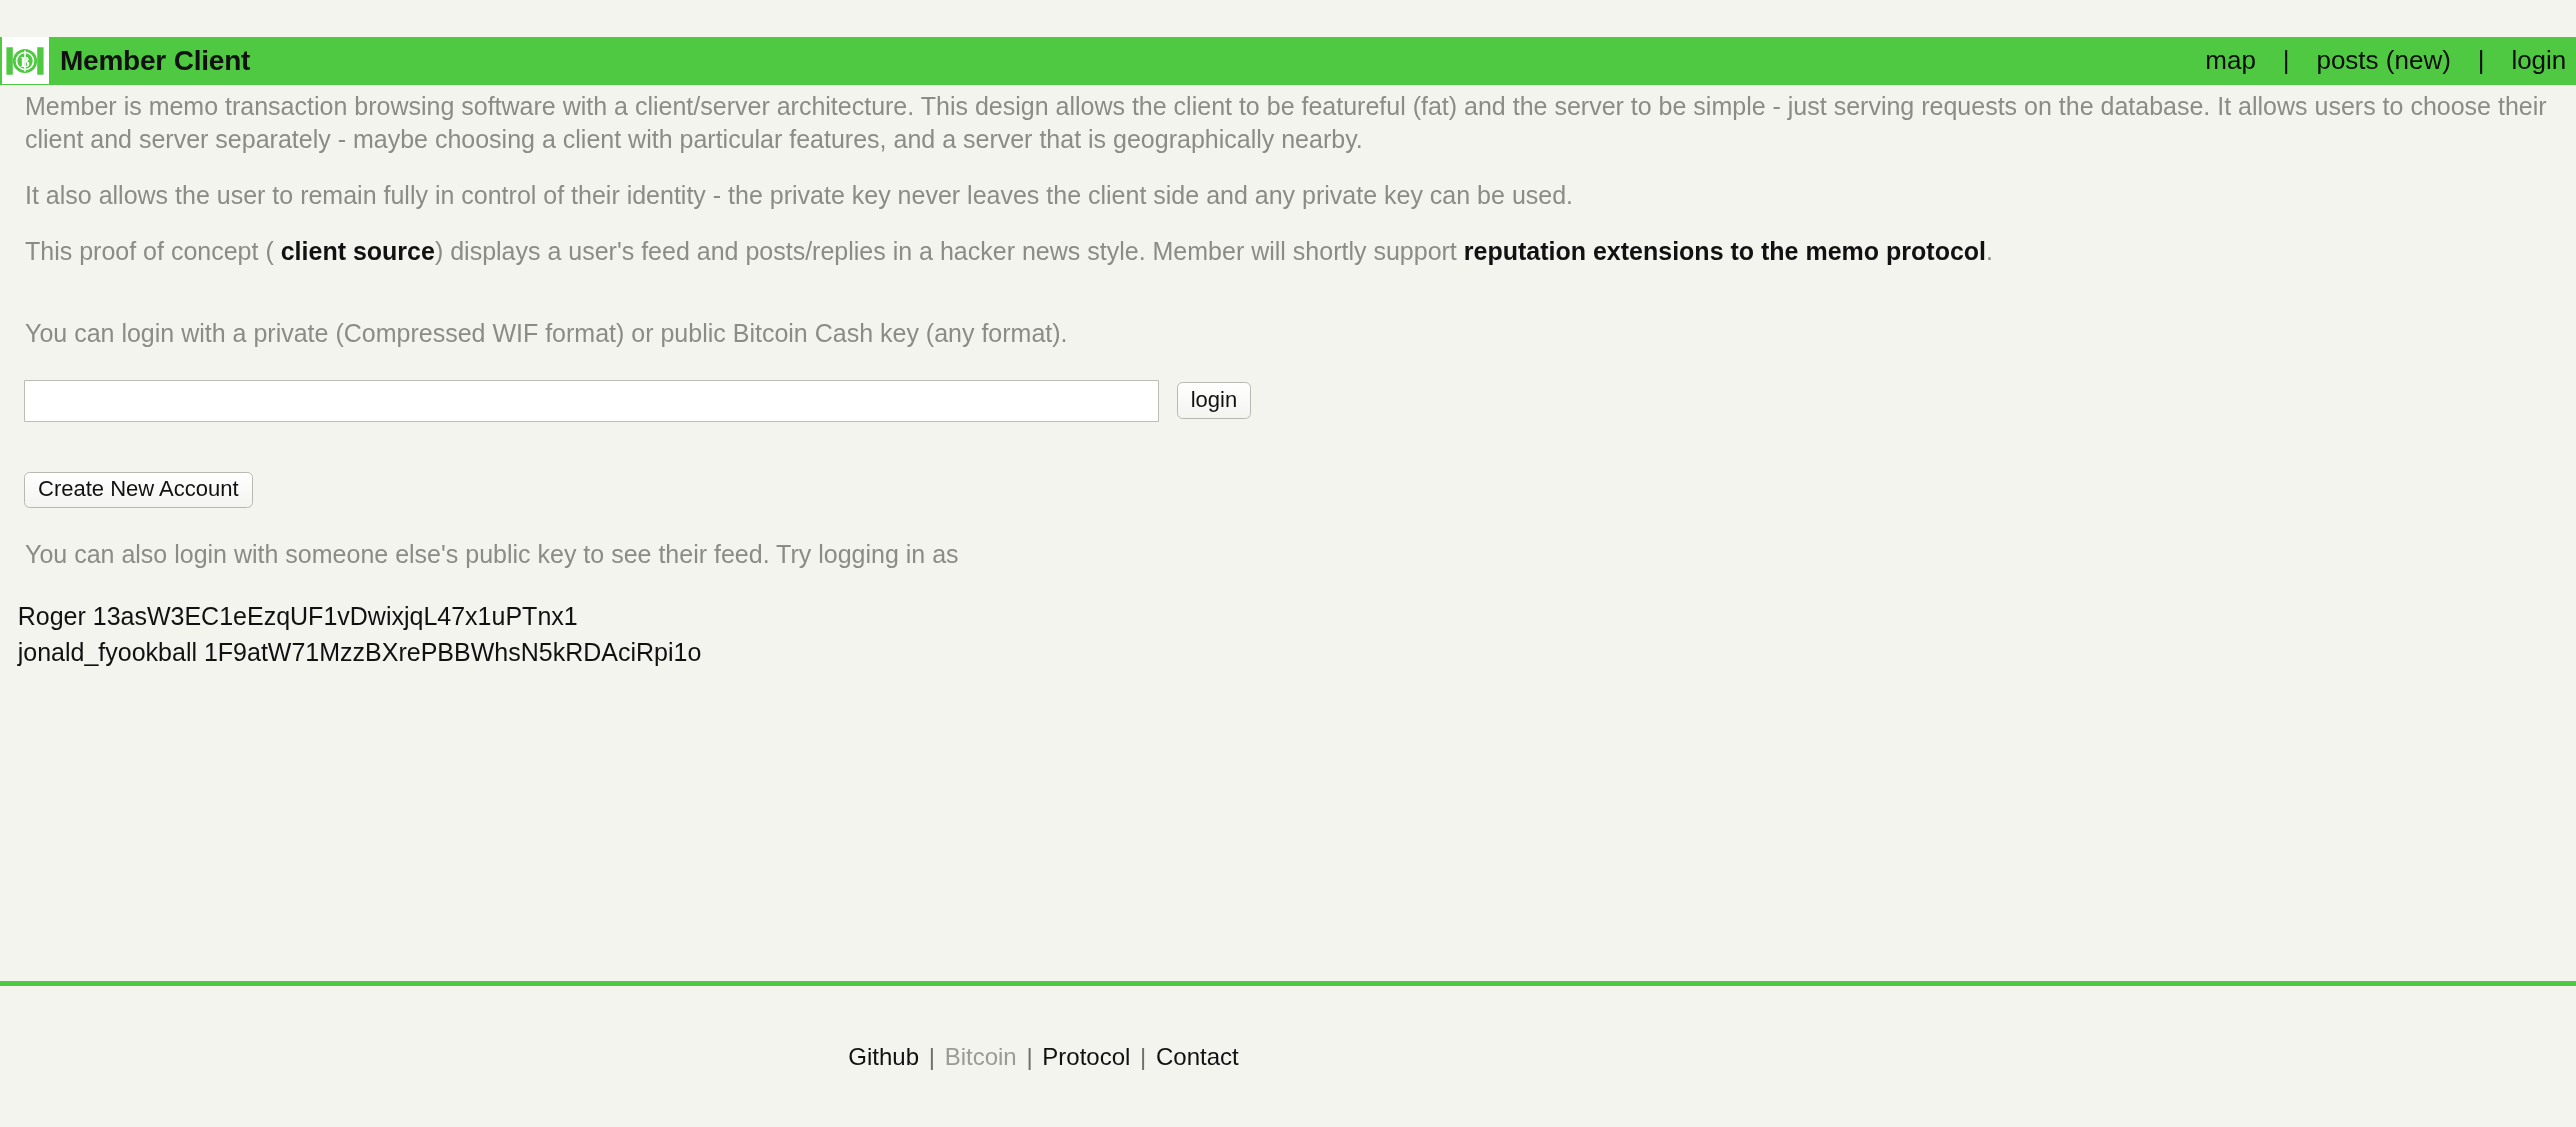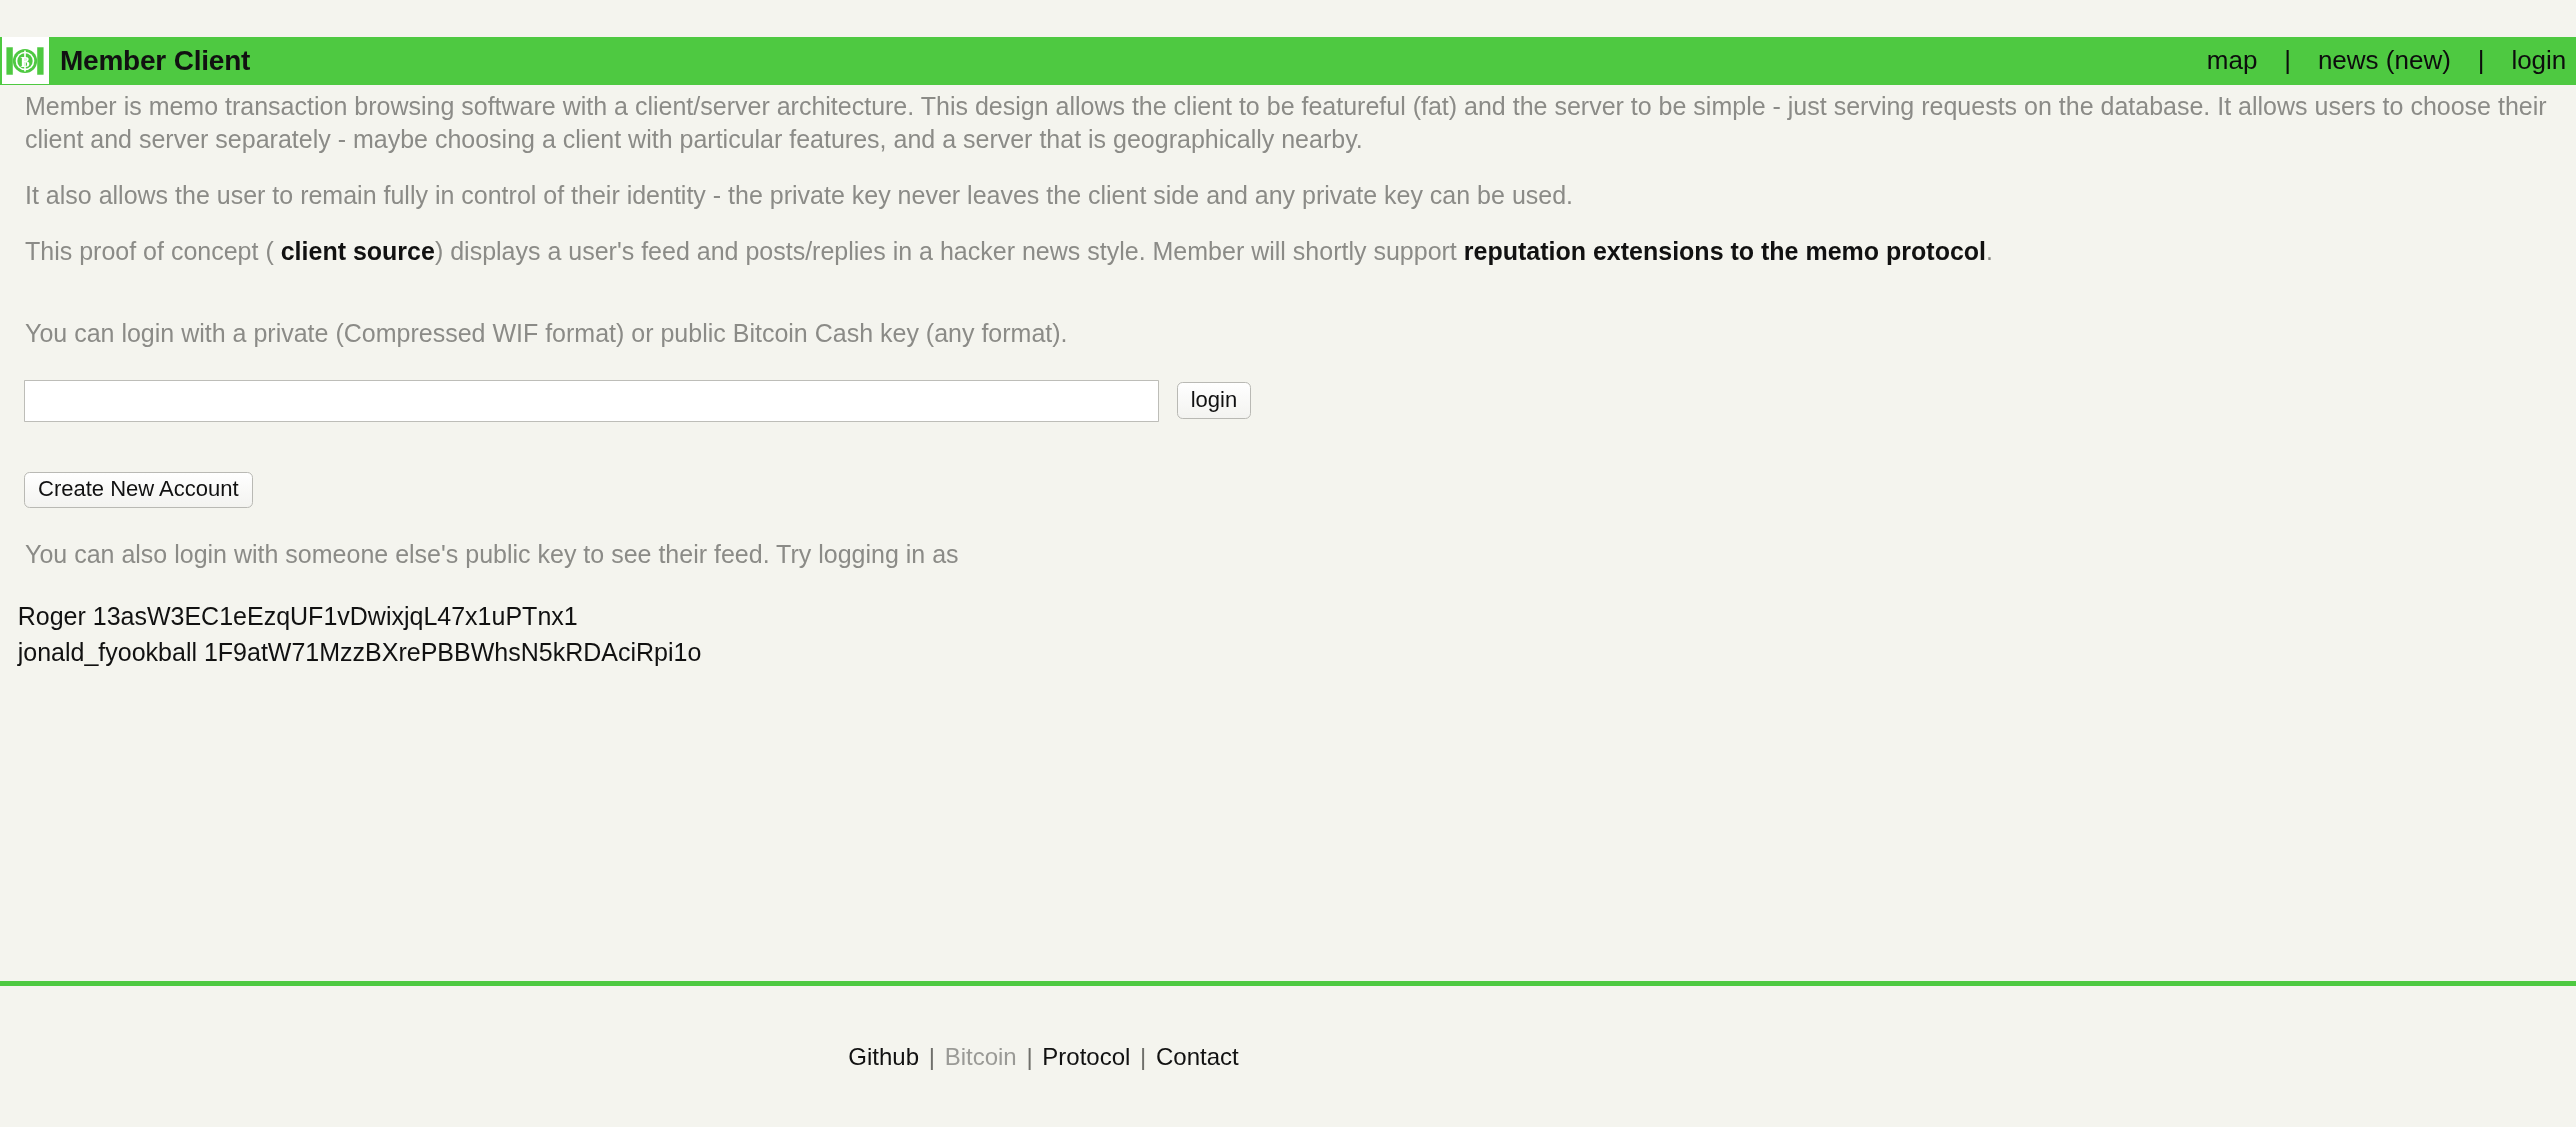--- a/index.html
+++ b/index.html
@@ -191,21 +191,21 @@
         <text x="26" y="28" font-family="'Liberation Serif', serif" font-size="17" font-weight="bold" fill="#ffffff" text-anchor="middle">B</text>
         <rect x="25" y="8" width="2" height="26" fill="#ffffff"></rect>
       </svg>
     </div>
     <div class="brand-title">Member Client</div>
   </div>
 
   <div class="topnav">
     <a href="#">map</a>
     <span class="sep">|</span>
-    <a href="#">news (new)</a>
+    <a href="#">posts (new)</a>
     <span class="sep">|</span>
     <a href="#">login</a>
   </div>
 </div>
 
 <div class="content">
 
   <p class="para p1">Member is memo transaction browsing software with a client/server architecture. This design allows the client to be featureful (fat) and the server to be simple - just serving requests on the database. It allows users to choose their client and server separately - maybe choosing a client with particular features, and a server that is geographically nearby.</p>
 
   <p class="para p2">It also allows the user to remain fully in control of their identity - the private key never leaves the client side and any private key can be used.</p>

